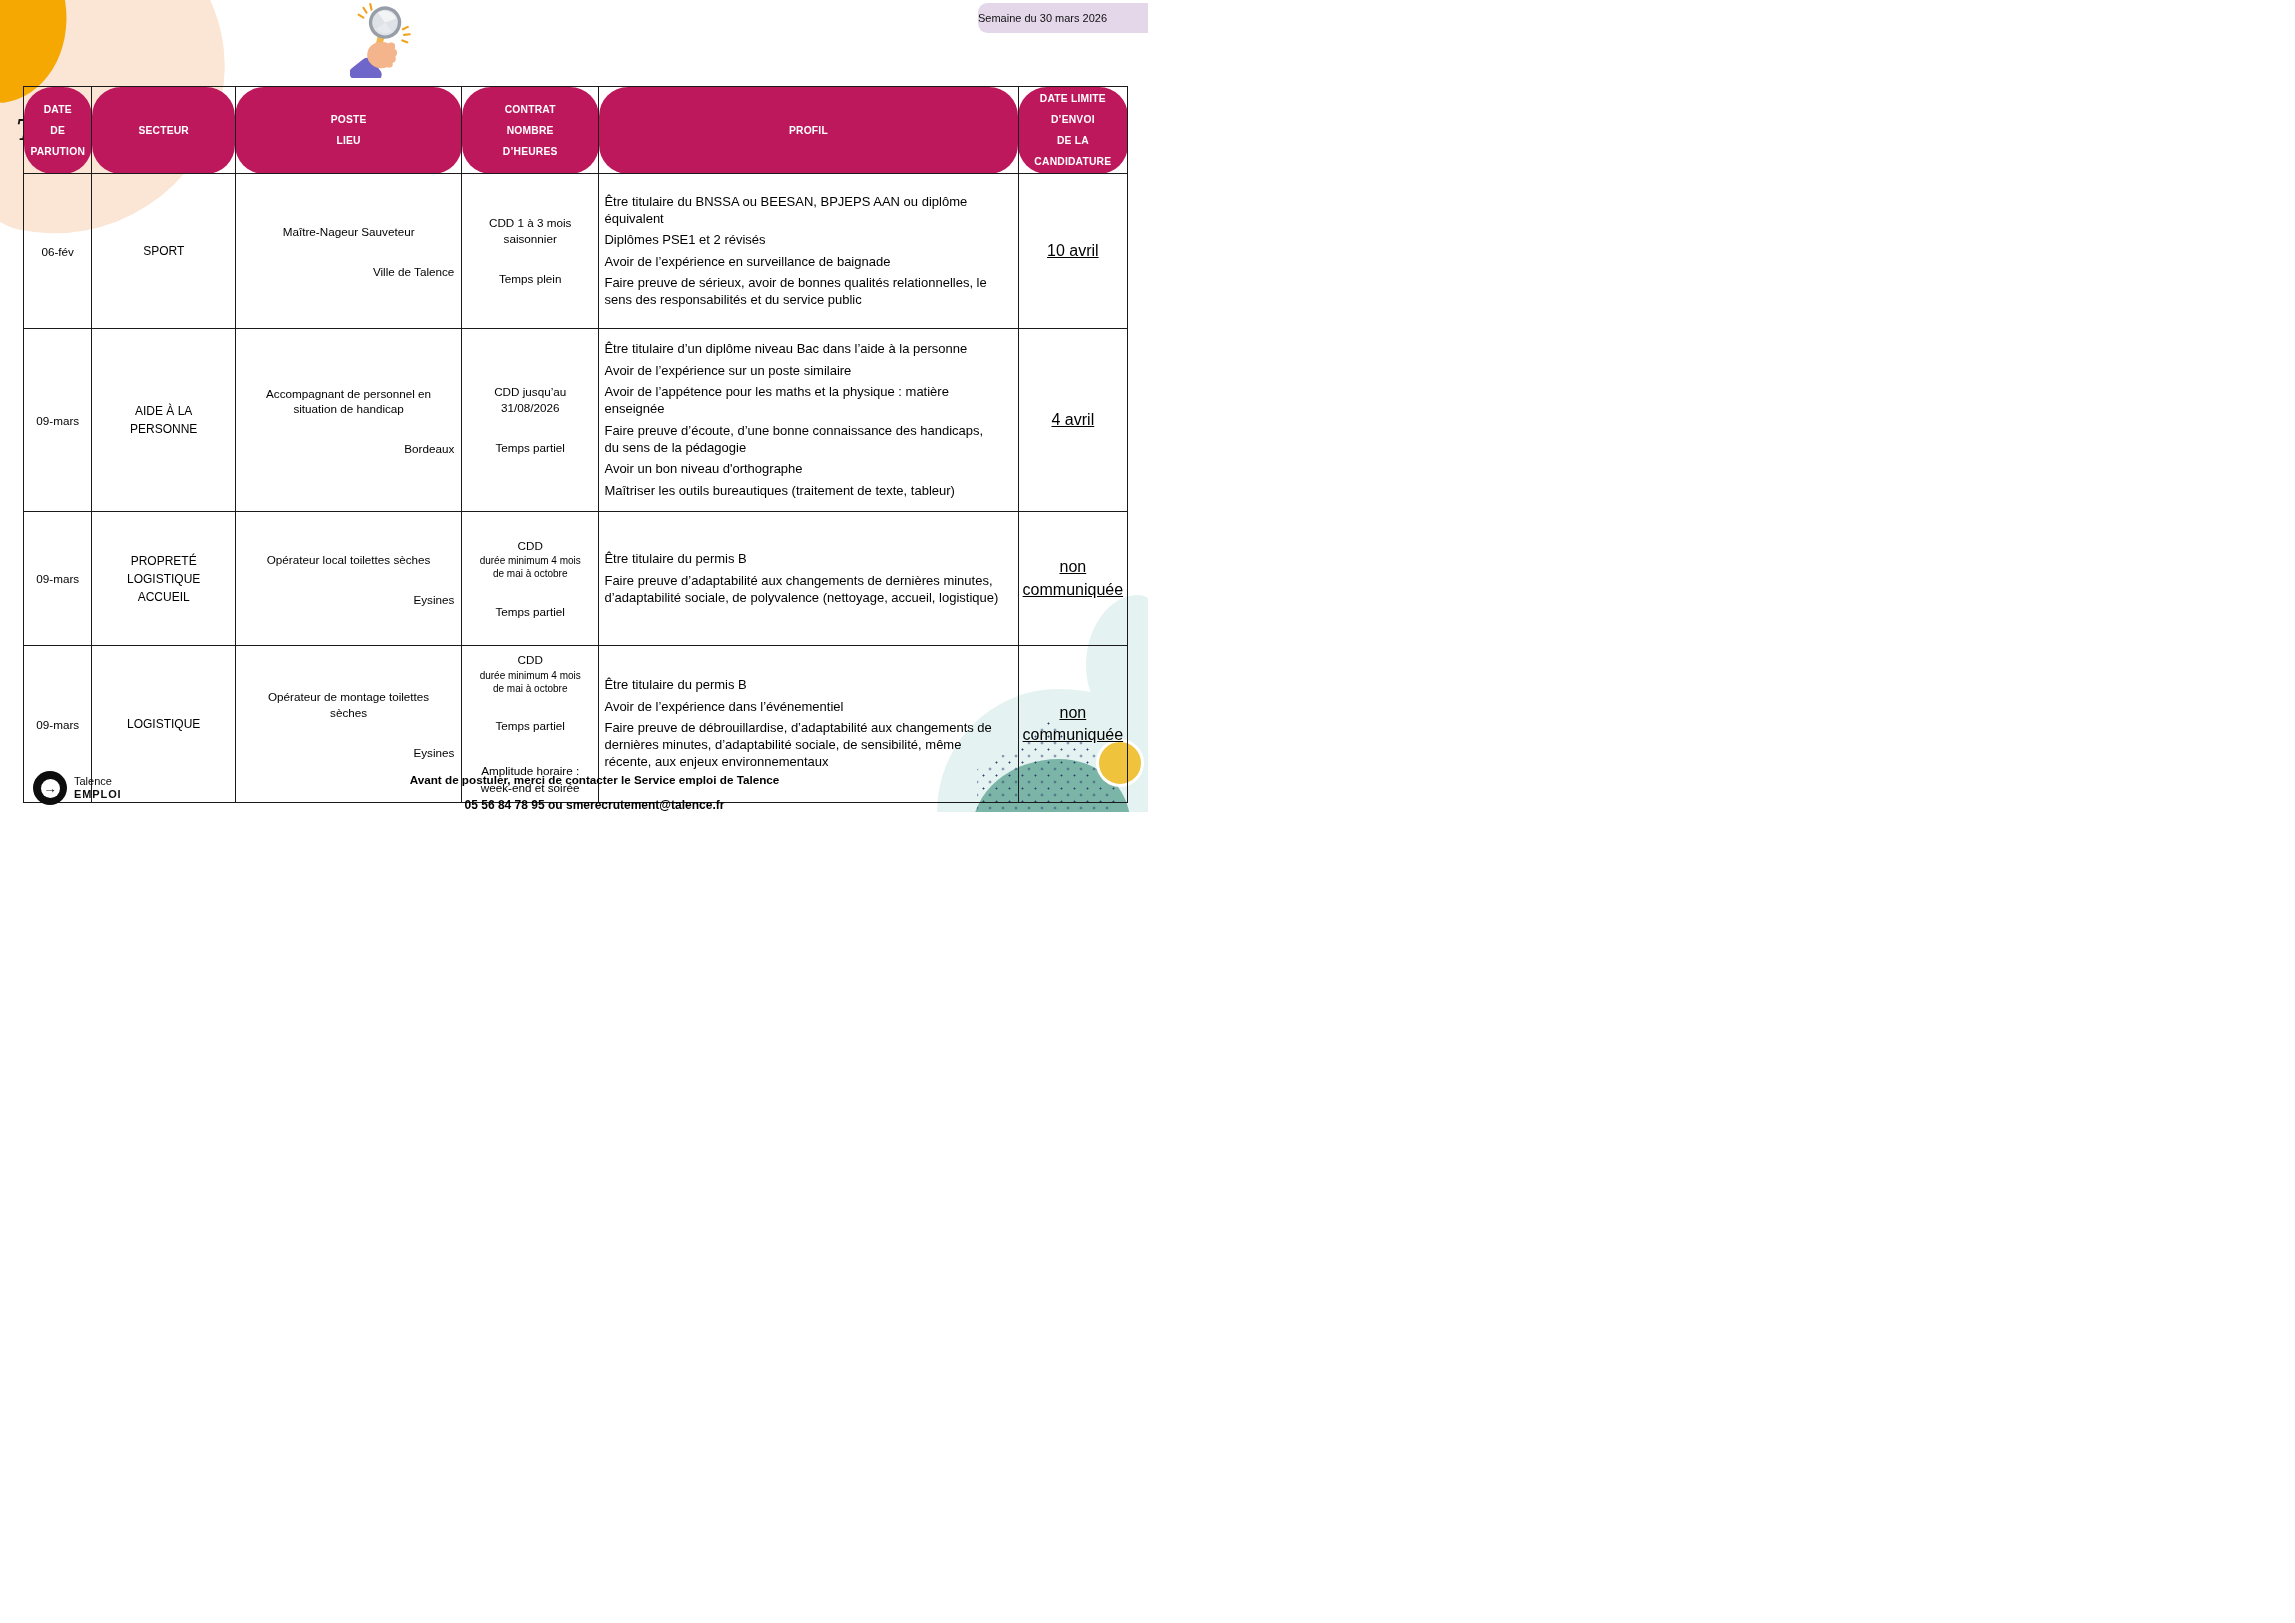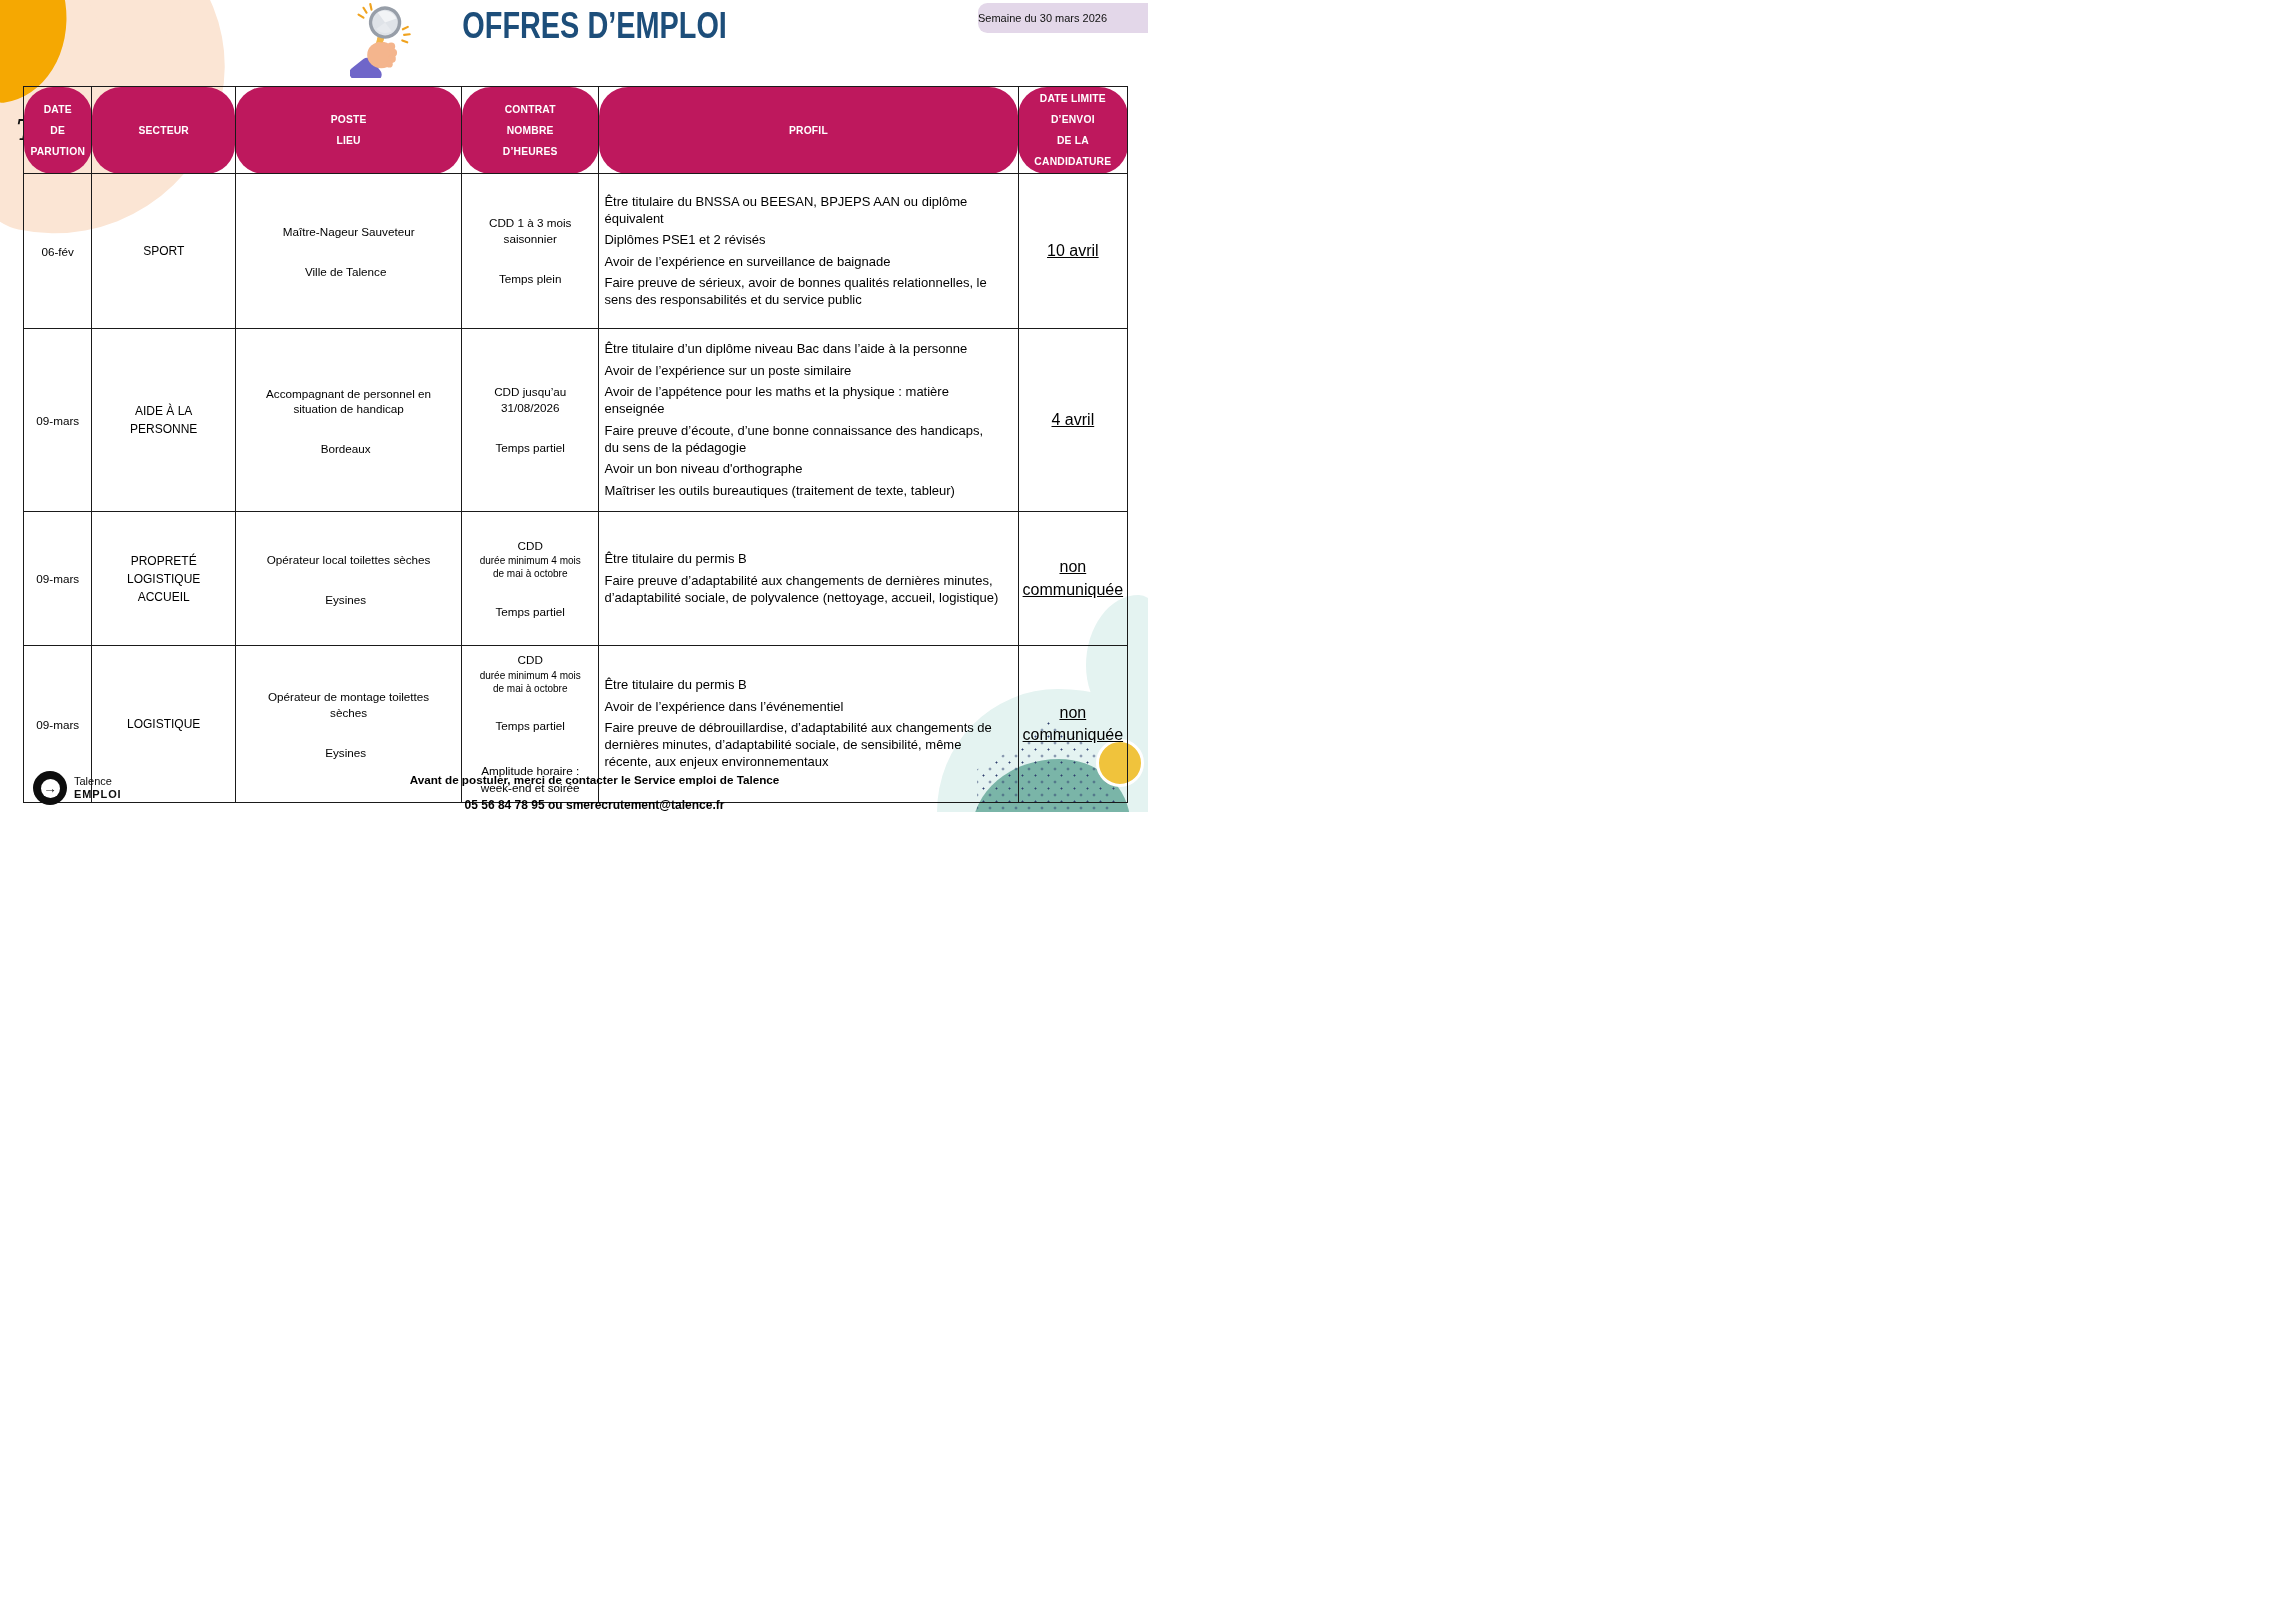--- a/index.html
+++ b/index.html
@@ -51,21 +51,21 @@
   .jobs-table tbody tr{border-top:1.5px solid #1a1a1a;}
   .jobs-table tbody tr:nth-child(1){height:155px;}
   .jobs-table tbody tr:nth-child(2){height:168px;}
   .jobs-table tbody tr:nth-child(3){height:134px;}
   .jobs-table tbody tr:nth-child(4){height:152px;}
   .jobs-table thead th{background:#be185d;color:#fff;font-size:10.3px;font-weight:700;
               line-height:2.05;white-space:pre-line;letter-spacing:0.2px;border-radius:29px;}
   .c-date{text-align:center;font-size:11.7px;}
   .c-secteur{text-align:center;font-size:12px;line-height:1.5;padding:0 8.2px;}
   .c-poste .poste-title{text-align:center;font-size:11.7px;line-height:1.35;max-width:188px;margin:0 auto;}
-  .c-poste .poste-lieu{text-align:center;font-size:11.7px;padding-right:5.9px;margin-top:25px;}
+  .c-poste .poste-lieu{text-align:right;font-size:11.7px;padding-right:5.9px;margin-top:25px;}
   .c-contrat{text-align:center;padding:5.9px 2.3px;}
   .cl{font-size:11.7px;line-height:1.4;}
   .cl.small{font-size:10px;line-height:1.3;}
   .cl.gap{height:23.5px;}
   .cl.gap-lg{height:29px;}
   .cl.u{text-decoration-thickness:1.2px;text-underline-offset:2.3px;}
   .c-profil{padding:7px 17.6px 7px 5.3px;}
   .c-profil p{margin:4.7px 0;font-size:13px;line-height:1.3;text-align:left;}
   .c-deadline{text-align:center;font-size:16px;line-height:1.4;white-space:pre-line;text-decoration:underline;}
 
@@ -120,21 +120,20 @@
     <circle cx="124" cy="205" r="11" fill="#F4B58D"></circle>
     <g transform="rotate(16 110 70)">
       <rect x="100" y="100" width="21" height="36" rx="8" fill="#F3B64A"></rect>
       <circle cx="110" cy="70" r="47" fill="#DFE3E8" stroke="#979EA8" stroke-width="11"></circle>
       <path d="M78 45 A44 44 0 0 1 142 47 L110 70 Z" fill="#ffffff" opacity="0.6"></path>
       <path d="M88 98 A44 44 0 0 0 140 92 L110 70 Z" fill="#ffffff" opacity="0.25"></path>
     </g>
   </svg>
 
   <div class="title-block">
-    <div class="main-title"><span>OFFRES D’EMPLOI</span></div>
   </div>
 
   <div class="week-badge">Semaine du 30 mars 2026</div>
 
   <table class="jobs-table">
     <colgroup>
       <col style="width:6.2%">
         <col style="width:13.0%">
         <col style="width:20.5%">
       <col style="width:12.4%">

